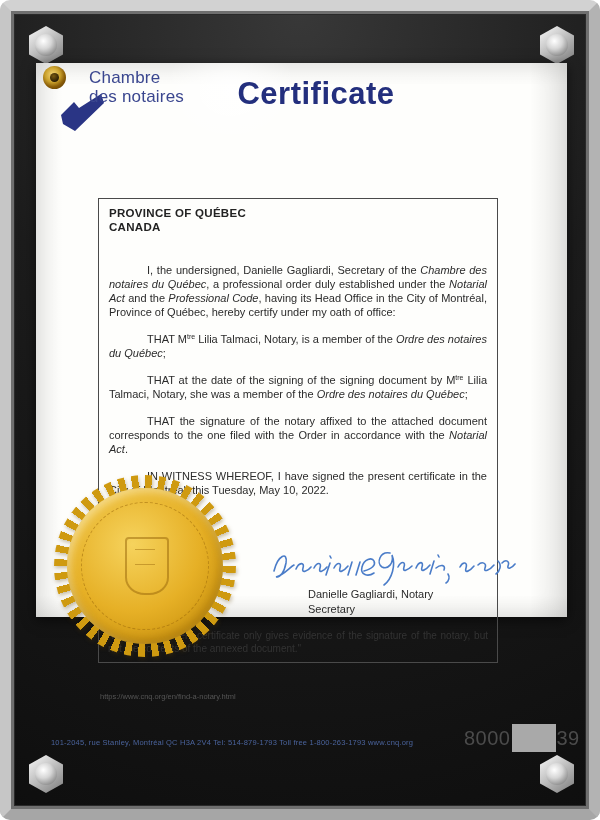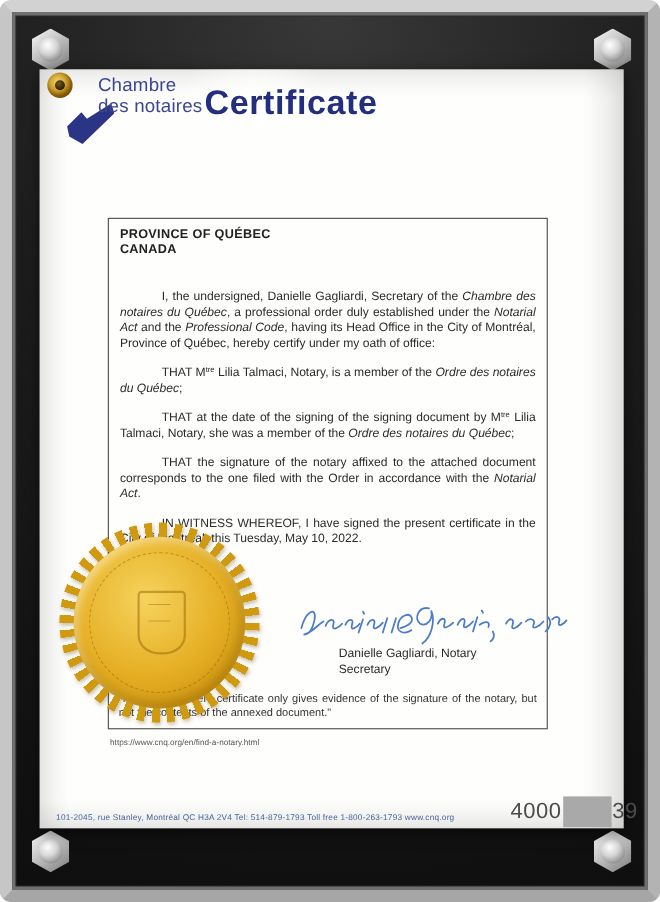--- a/index.html
+++ b/index.html
@@ -23,21 +23,21 @@
   }
   .bolt::after{
     content:'';position:absolute;left:6px;right:6px;top:8px;bottom:8px;border-radius:50%;
     background:radial-gradient(circle at 38% 32%, #ffffff 0%, #d6d6d6 40%, #8e8e8e 78%, #707070 100%);
   }
   .bolt.tl{left:18px;top:15px}.bolt.tr{left:529px;top:15px}
   .bolt.bl{left:18px;top:744px}.bolt.br{left:529px;top:744px}
 
   
   .paper{
-    position:absolute;left:25px;top:52px;width:531px;height:690px;background:#fefefc;
+    position:absolute;left:25px;top:52px;width:531px;height:554px;background:#fefefc;
     box-shadow:0 3px 12px rgba(0,0,0,.6), inset 0 0 24px rgba(0,0,0,.10);
   }
   .paper::before{
     content:'';position:absolute;inset:0;pointer-events:none;
     background:
       radial-gradient(95px 75px at 195px 28px, rgba(255,255,255,.95), rgba(255,255,255,0) 70%),
       linear-gradient(to right, rgba(0,0,0,.06), rgba(0,0,0,0) 5%, rgba(0,0,0,0) 93%, rgba(0,0,0,.09)),
       linear-gradient(to bottom, rgba(0,0,0,.04), rgba(0,0,0,0) 4%, rgba(0,0,0,0) 96%, rgba(0,0,0,.05));
   }
 
@@ -51,21 +51,21 @@
     background:radial-gradient(circle at 40% 35%, #7a5a10 0%, #2a1d05 70%);
   }
 
   
   .logo-mark{position:absolute;left:22px;top:30px;width:46px;height:40px;}
   .logo-text{
     position:absolute;left:53px;top:5px;color:var(--logo_navy,#3a468f);
     font-size:17px;line-height:19px;letter-spacing:.2px;
   }
   .page-title{
-    position:absolute;left:150px;top:13px;width:260px;text-align:left;
+    position:absolute;left:150px;top:13px;width:260px;text-align:center;
     color:var(--navy,#232f7d);font-size:31px;font-weight:bold;letter-spacing:.5px;
   }
 
   
   .cert-box{
     position:absolute;left:62px;top:135px;width:400px;height:465px;box-sizing:border-box;
     border:1.5px solid #4a4a4a;padding:7px 10px;color:#2e2e2e;
   }
   .heading{font-size:11.5px;font-weight:bold;line-height:14px;letter-spacing:.3px;color:#222;}
   .cert-box p{
@@ -98,21 +98,21 @@
   .seal .crest::after{
     content:'';position:absolute;left:8px;top:10px;width:20px;height:14px;
     border-top:1.5px solid rgba(150,100,8,.45);border-bottom:1.5px solid rgba(150,100,8,.45);
   }
 
   
   .signature{position:absolute;left:228px;top:470px;}
   .signer{position:absolute;left:272px;top:524px;font-size:11px;line-height:15px;color:#2b2b2b;}
 
   
-  .url-line{position:absolute;left:64px;top:607px;font-size:7.5px;color:#555;}
+  .url-line{position:absolute;left:64px;top:629px;font-size:7.5px;color:#555;}
   .address{position:absolute;left:15px;top:675px;font-size:7.5px;letter-spacing:.2px;color:var(--footer_blue,#4a639c);}
   .doc-number{
     position:absolute;left:428px;top:661px;display:flex;align-items:center;
     font-size:20px;color:#4b4b4b;letter-spacing:.5px;
   }
   .redact{display:inline-block;width:44px;height:28px;background:var(--redaction,#a9a9a9);margin:0 1px;}
 </style>
 </head>
 <body>
 
@@ -181,19 +181,19 @@
     <div class="signer">
       <div>Danielle Gagliardi, Notary</div>
       <div>Secretary</div>
     </div>
 
     <div class="url-line">https://www.cnq.org/en/find-a-notary.html</div>
 
     <div class="address">101-2045, rue Stanley, Montréal QC  H3A 2V4  Tel: 514-879-1793  Toll free 1-800-263-1793  www.cnq.org</div>
 
     <div class="doc-number">
-      <span>4000</span>
+      <span>8000</span>
       <span class="redact"></span>
       <span>39</span>
     </div>
 
   </div>
 </div>
 
 </body></html>

